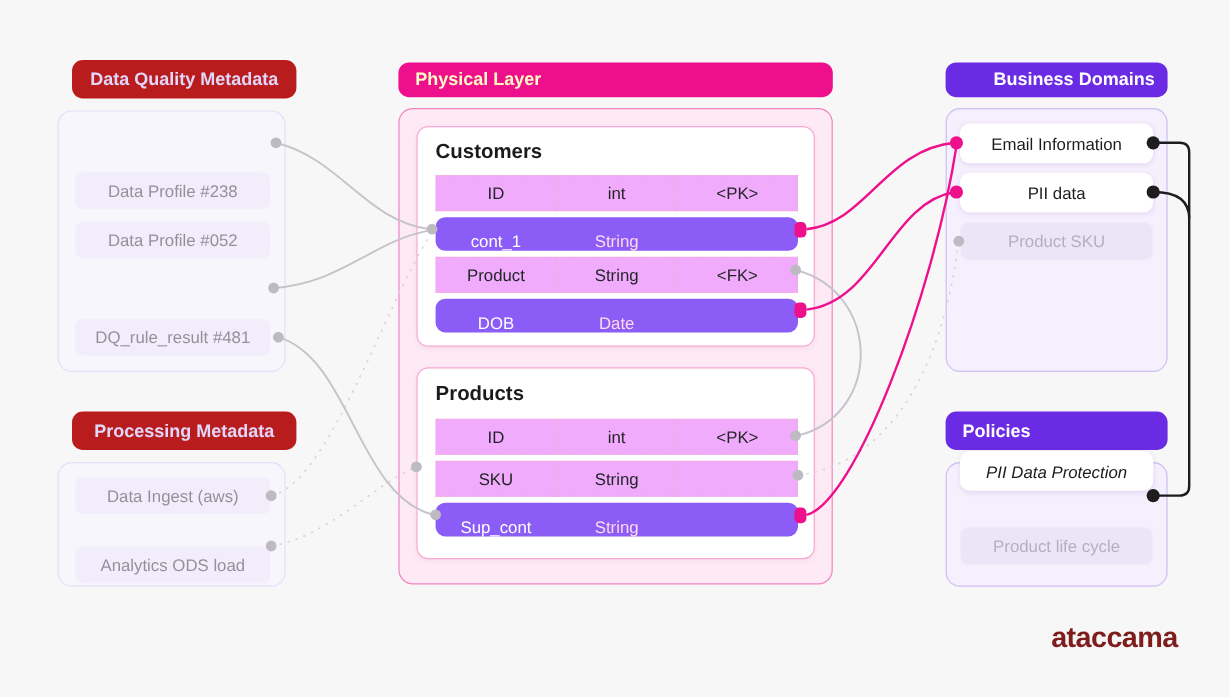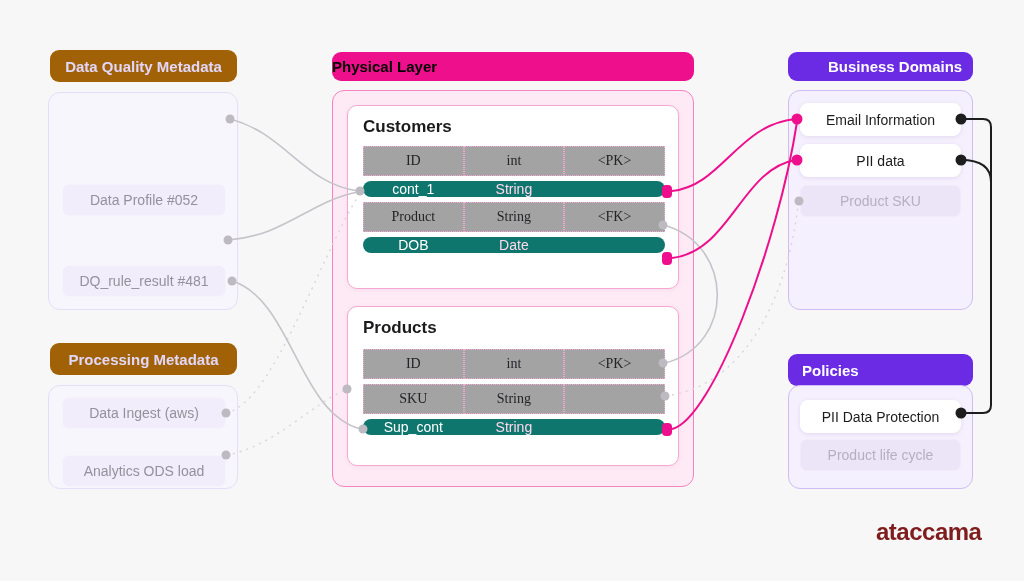--- a/index.html
+++ b/index.html
@@ -1,44 +1,44 @@
 <!DOCTYPE html>
 <html><head>
 <meta charset="utf-8">
 <style>
   html,body{margin:0;padding:0;background:#f7f7f8;}
   .stage{position:relative;width:1024px;height:581px;background:#f7f7f8;overflow:hidden;
          font-family:"Liberation Sans",sans-serif;}
   
   .pill{position:absolute;border-radius:9px;font-weight:700;font-size:15px;
         display:flex;align-items:center;box-sizing:border-box;}
-  .pill-lav{background:#a16207;color:#e2d7f9;justify-content:center;}
-  .pill-mag{background:#ee0f8d;color:#000000;padding-left:0;}
+  .pill-lav{background:#b91c1c;color:#e2d7f9;justify-content:center;margin-left:10px;}
+  .pill-mag{background:#ee0f8d;color:#fef9c3;padding-left:14px;}
   .pill-pur{background:#6b2ae3;color:#ffffff;padding-left:14px;}
   
   .panel{position:absolute;border-radius:12px;box-sizing:border-box;}
   .panel-lav{background:#f8f6fd;border:1px solid #e6def8;}
   .panel-pink{background:#fdeaf5;border:1.5px solid #f583c0;}
   .panel-bd{background:#f5f0fd;border:1px solid #cfbcf3;}
   
   .chip{position:absolute;height:32px;border-radius:7px;display:flex;align-items:center;
         justify-content:center;font-size:14px;box-sizing:border-box;}
   .chip-lav{background:#f1edfa;color:#94919c;border:1px solid #f6f3fc;}
   .chip-white{background:#ffffff;color:#1c1c1e;height:33px;border-radius:8px;
               box-shadow:0 1px 4px rgba(110,80,160,0.14);}
   .chip-faded{background:#ece5f8;color:#b5afc2;border:1px solid #f0eafa;}
   
   .card{position:absolute;background:#ffffff;border:1.5px solid #f6a8d2;border-radius:10px;
         box-sizing:border-box;box-shadow:0 1px 4px rgba(215,120,175,0.12);}
   .card-title{position:absolute;left:15px;top:11px;font-size:17px;font-weight:700;color:#1b1b1d;}
   .tbl{position:absolute;left:15px;display:flex;flex-direction:column;gap:5px;width:302px;}
   .trow{display:flex;height:30px;}
   .tcell{width:100.6px;border:1px dotted #f3a9d5;display:flex;align-items:center;
-         justify-content:center;font-size:14px;color:#242428;box-sizing:border-box;background:#a3a3a3;font-family:Liberation Serif, serif;}
-  .mrow{display:flex;height:16px;background:#0f766e;border-radius:8px;align-items:flex-start;}
+         justify-content:center;font-size:14px;color:#242428;box-sizing:border-box;background:#f0abfc;}
+  .mrow{display:flex;height:28px;background:#8b5cf6;border-radius:8px;align-items:flex-end;}
   .mcell{width:100.6px;text-align:center;font-size:14px;color:#ffffff;}
   .mcell.type{color:#ffd9ec;}
   
   .logo{position:absolute;left:876px;top:518px;font-size:24px;font-weight:700;color:#7f1d1d;
         letter-spacing:-0.5px;}
   
   .overlay{position:absolute;left:0;top:0;z-index:6;pointer-events:none;}
   .gline{stroke:#c6c3ca;stroke-width:1.6;fill:none;}
   .dline{stroke:#dcd3dc;stroke-width:1.4;fill:none;stroke-dasharray:2 5;}
   .pline{stroke:#ee0f8d;stroke-width:2;fill:none;}
@@ -48,20 +48,21 @@
   .bdot{fill:#1d1d1f;}
   .nub{fill:#ee0f8d;}
 </style>
 </head>
 <body>
 
 <div class="stage">
 
   <div class="pill pill-lav" style="left:50px;top:50px;width:187px;height:32px;">Data Quality Metadata</div>
   <div class="panel panel-lav" style="left:48px;top:92px;width:190px;height:218px;"></div>
+  <div class="chip chip-lav" style="left:62px;top:143px;width:164px;">Data Profile #238</div>
   <div class="chip chip-lav" style="left:62px;top:184px;width:164px;">Data Profile #052</div>
   <div class="chip chip-lav" style="left:62px;top:265px;width:164px;">DQ_rule_result #481</div>
 
   <div class="pill pill-lav" style="left:50px;top:343px;width:187px;height:32px;">Processing Metadata</div>
   <div class="panel panel-lav" style="left:48px;top:385px;width:190px;height:104px;"></div>
   <div class="chip chip-lav" style="left:62px;top:397px;width:164px;">Data Ingest (aws)</div>
   <div class="chip chip-lav" style="left:62px;top:455px;width:164px;">Analytics ODS load</div>
 
   <div class="pill pill-mag" style="left:332px;top:52px;width:362px;height:29px;">Physical Layer</div>
   <div class="panel panel-pink" style="left:332px;top:90px;width:362px;height:397px;"></div>
@@ -109,23 +110,23 @@
       </div>
     </div>
   </div>
 
   <div class="pill pill-pur" style="left:788px;top:52px;width:185px;height:29px;padding-left:40px;">Business Domains</div>
   <div class="panel panel-bd" style="left:788px;top:90px;width:185px;height:220px;"></div>
   <div class="chip chip-white" style="left:800px;top:103px;width:161px;">Email Information</div>
   <div class="chip chip-white" style="left:800px;top:144px;width:161px;">PII data</div>
   <div class="chip chip-faded" style="left:800px;top:185px;width:161px;">Product SKU</div>
 
-  <div class="pill pill-pur" style="left:788px;top:343px;width:185px;height:32px;margin-top:11px;">Policies</div>
+  <div class="pill pill-pur" style="left:788px;top:343px;width:185px;height:32px;">Policies</div>
   <div class="panel panel-bd" style="left:788px;top:385px;width:185px;height:104px;"></div>
-  <div class="chip chip-white" style="left:800px;top:400px;width:161px;">PII Data Protection</div>
+  <div class="chip chip-white" style="left:800px;top:376px;width:161px;font-style:italic;">PII Data Protection</div>
   <div class="chip chip-faded" style="left:800px;top:439px;width:161px;">Product life cycle</div>
 
   <div class="logo">ataccama</div>
 
   <svg class="overlay" width="1024" height="581" viewBox="0 0 1024 581">
 
     <path class="dline" d="M226,413 C272,404 318,262 357,198"></path>
     <path class="dline" d="M226,455 C272,448 312,404 345,390"></path>
     <path class="dline" d="M665,396 C748,386 788,292 798,205"></path>
 

